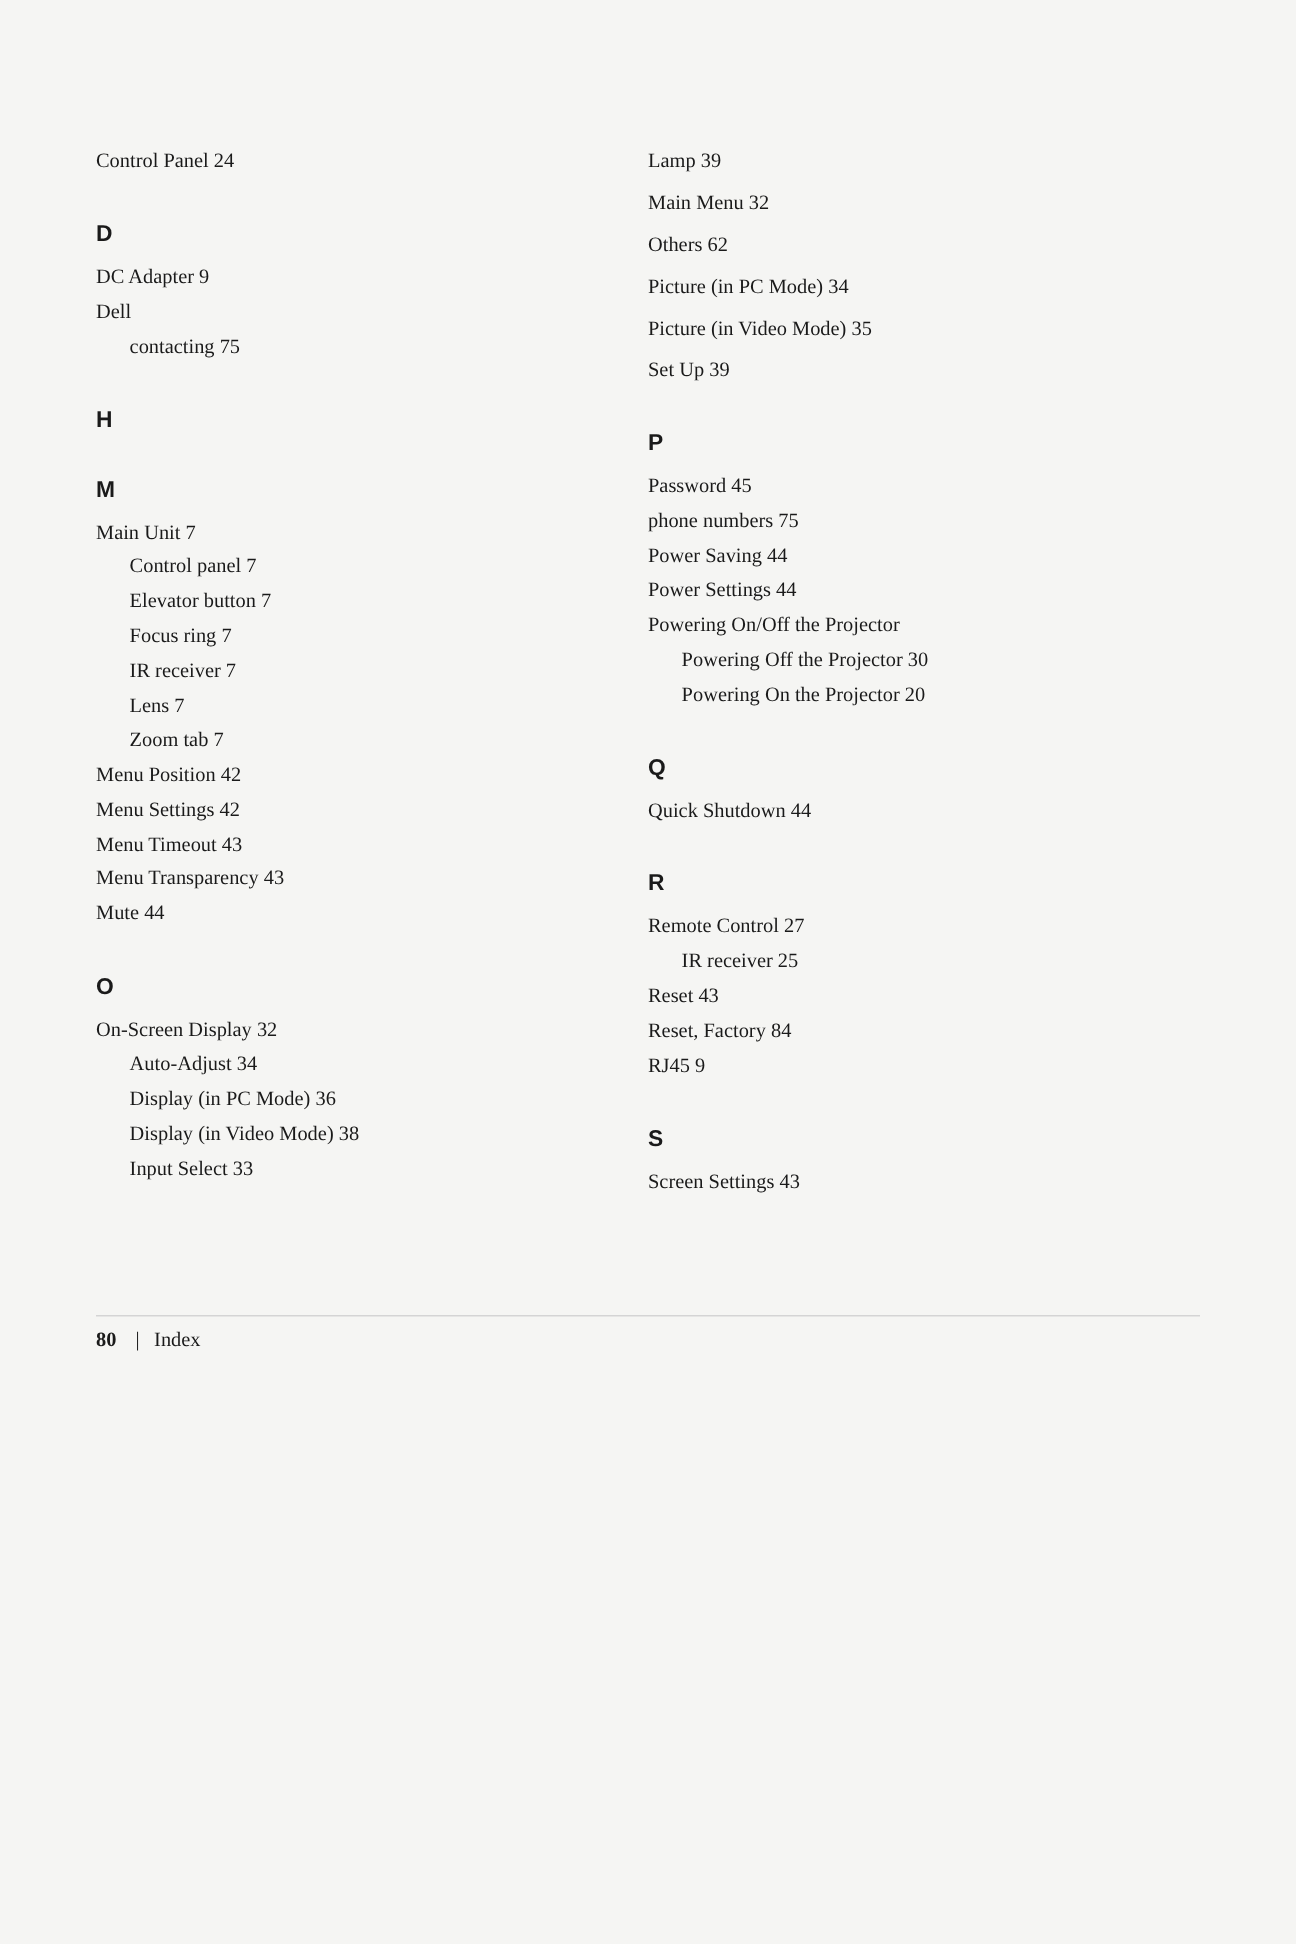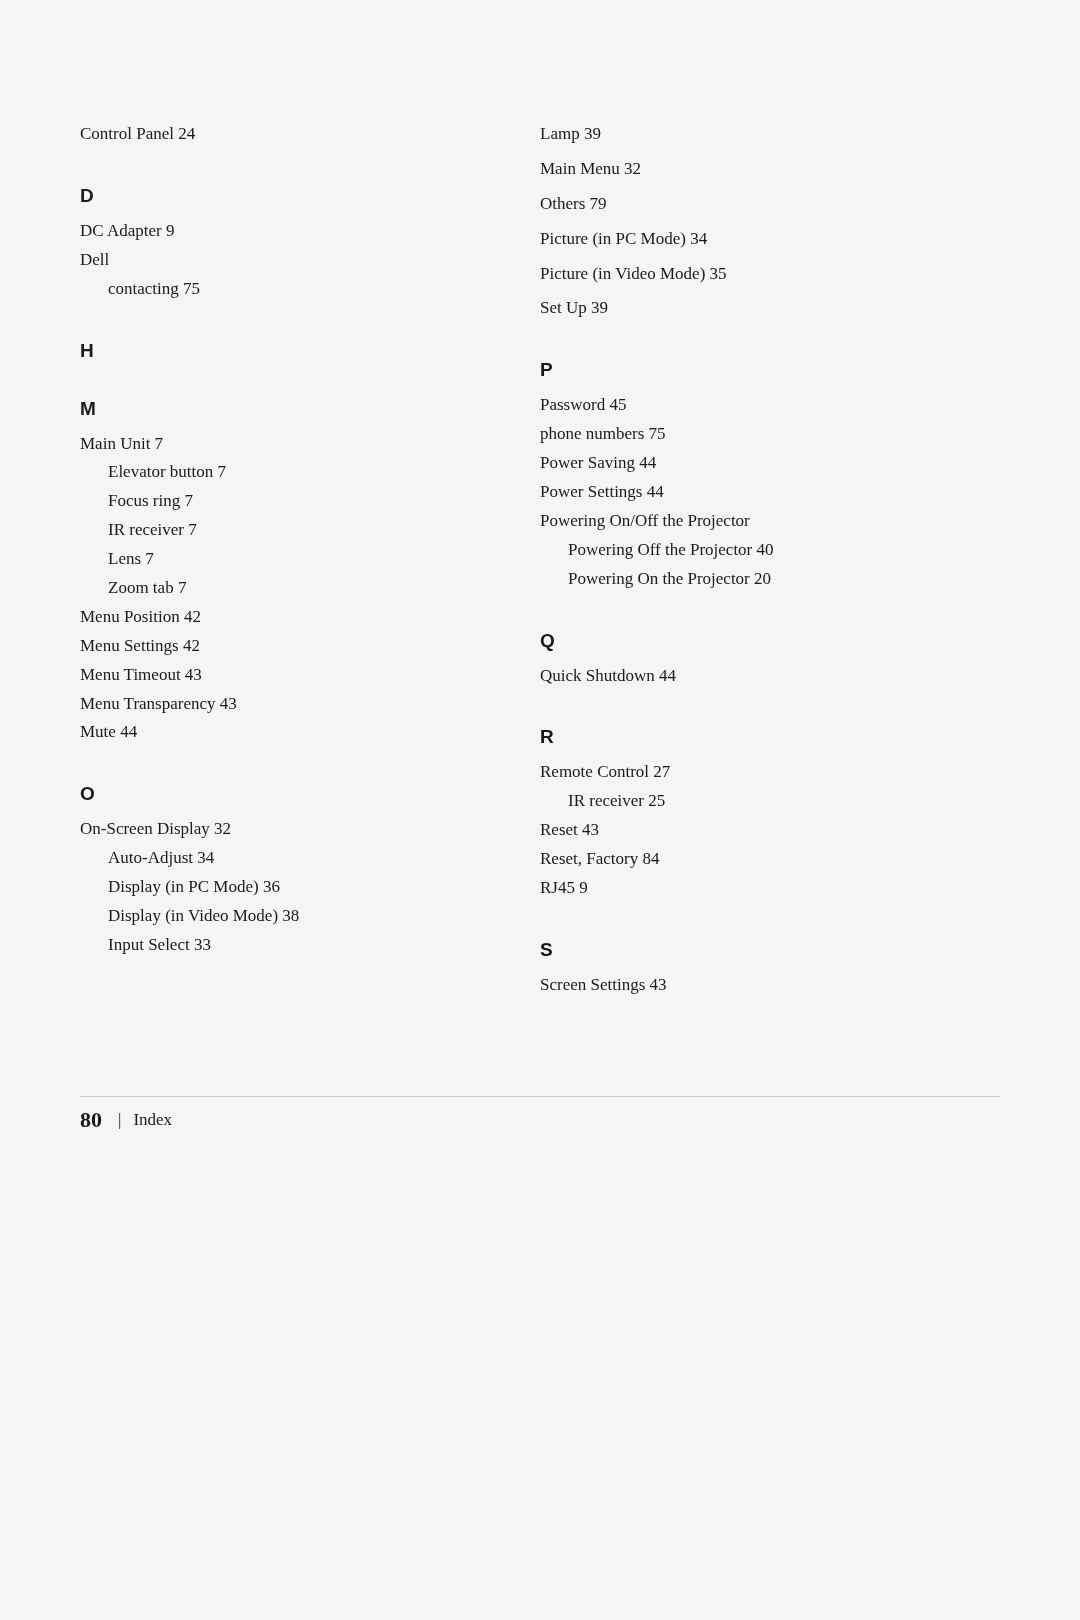--- a/index.html
+++ b/index.html
@@ -52,21 +52,21 @@
     .footer {
       display: flex;
       align-items: center;
       margin-top: 60px;
       padding-top: 10px;
       border-top: 1px solid #ccc;
     }
 
     .footer-page {
       font-weight: bold;
-      font-size: 22px;
+      font-size: 17px;
       margin-right: 16px;
     }
 
     .footer-label {
       font-size: 17px;
     }
   </style>
 </head>
 <body>
 
@@ -87,20 +87,21 @@
       <div class="entry indented">contacting 75</div>
     </div>
 
     <div class="section">
       <div class="section-header">H</div>
     </div>
 
     <div class="section">
       <div class="section-header">M</div>
       <div class="entry">Main Unit 7</div>
+      <div class="entry indented">Control panel 7</div>
       <div class="entry indented">Elevator button 7</div>
       <div class="entry indented">Focus ring 7</div>
       <div class="entry indented">IR receiver 7</div>
       <div class="entry indented">Lens 7</div>
       <div class="entry indented">Zoom tab 7</div>
       <div class="entry">Menu Position 42</div>
       <div class="entry">Menu Settings 42</div>
       <div class="entry">Menu Timeout 43</div>
       <div class="entry">Menu Transparency 43</div>
       <div class="entry">Mute 44</div>
@@ -114,34 +115,34 @@
       <div class="entry indented">Display (in Video Mode) 38</div>
       <div class="entry indented">Input Select 33</div>
     </div>
   </div>
 
   <div class="column">
 
     <div class="section">
       <div class="entry top-entry">Lamp 39</div>
       <div class="entry top-entry">Main Menu 32</div>
-      <div class="entry top-entry">Others 79</div>
+      <div class="entry top-entry">Others 62</div>
       <div class="entry top-entry">Picture (in PC Mode) 34</div>
       <div class="entry top-entry">Picture (in Video Mode) 35</div>
       <div class="entry top-entry">Set Up 39</div>
     </div>
 
     <div class="section">
       <div class="section-header">P</div>
       <div class="entry">Password 45</div>
       <div class="entry">phone numbers 75</div>
       <div class="entry">Power Saving 44</div>
       <div class="entry">Power Settings 44</div>
       <div class="entry">Powering On/Off the Projector</div>
-      <div class="entry indented">Powering Off the Projector 40</div>
+      <div class="entry indented">Powering Off the Projector 30</div>
       <div class="entry indented">Powering On the Projector 20</div>
     </div>
 
     <div class="section">
       <div class="section-header">Q</div>
       <div class="entry">Quick Shutdown 44</div>
     </div>
 
     <div class="section">
       <div class="section-header">R</div>

